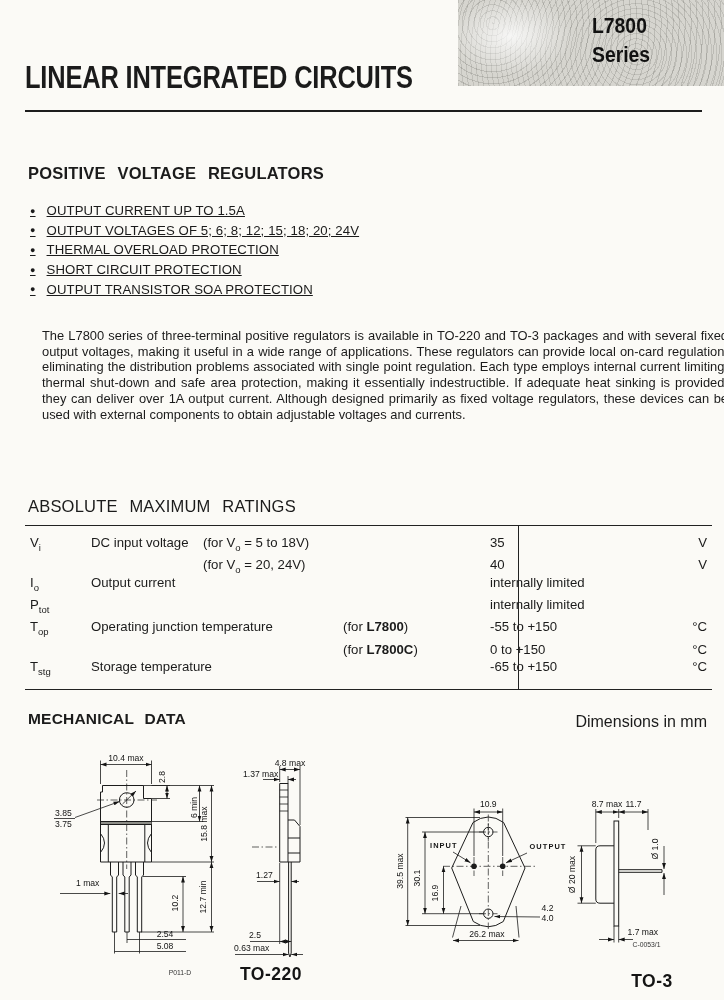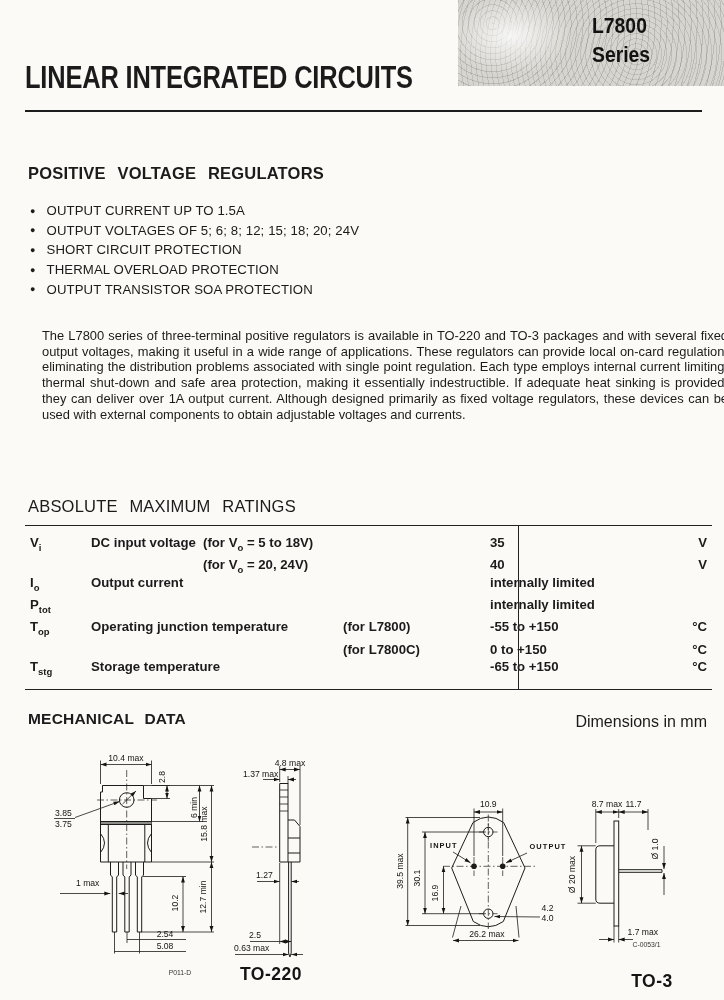--- a/index.html
+++ b/index.html
@@ -15,33 +15,33 @@
       #d6d5cf;}
   .series-text{position:absolute;left:134px;top:11px;font-weight:bold;font-size:22px;line-height:29px;
     transform:scaleX(.88);transform-origin:left top;color:#111;}
   .doc-title{position:absolute;left:25px;top:60px;font-size:31px;font-weight:bold;white-space:nowrap;
     letter-spacing:-.2px;transform:scaleX(.82);transform-origin:left top;}
   .title-rule{position:absolute;left:25px;top:110px;width:677px;height:2px;background:#1d1d1d;}
 
   
   .feat-heading{position:absolute;left:28px;top:164px;font-size:16.5px;font-weight:bold;
     word-spacing:7px;letter-spacing:.2px;}
-  .feat-list{position:absolute;left:30px;top:201px;margin:0;padding:0;font-size:13.2px;letter-spacing:.1px;}
+  .feat-list{position:absolute;left:30px;top:201px;margin:0;padding:0;font-size:13.2px;letter-spacing:.1px;text-decoration:underline;}
   .feat-list li{list-style:none;line-height:19.2px;}
   .feat-list li::before{content:"●";font-size:9px;vertical-align:1.5px;margin-right:11px;}
 
   
   .description{position:absolute;left:25px;top:311px;width:686px;margin:17px;
     font-size:12.9px;line-height:15.7px;text-align:justify;}
 
   
   .ratings-heading{position:absolute;left:28px;top:497px;font-size:16.5px;font-weight:normal;
     word-spacing:7px;letter-spacing:.2px;}
   .ratings{position:absolute;left:25px;top:525px;width:687px;
-    border-top:1.6px solid #222;border-bottom:1.6px solid #222;padding:8px 0 9px;font-weight:bold;}
+    border-top:1.6px solid #222;border-bottom:1.6px solid #222;padding:8px 0 9px;}
   .ratings .divider{position:absolute;left:493px;top:0;bottom:0;width:1.2px;background:#222;}
   .trow{display:grid;grid-template-columns:66px 1fr 150px 72px;line-height:17.6px;font-size:13.2px;}
   .tsym{padding-left:5px;}
   .tsym sub,.tcond sub{font-size:9.5px;}
   .tdesc{position:relative;}
   .tcond{position:absolute;top:0;white-space:nowrap;}
   .ci1{left:112px;} .ci2{left:252px;}
   .tval{text-align:left;padding-right:3px;white-space:nowrap;}
   .tval.span2{grid-column:3/5;padding-right:5px;}
   .tunit{text-align:right;padding-right:5px;}
@@ -75,22 +75,22 @@
       <div>Series</div>
     </div>
   </div>
   <div class="doc-title">LINEAR INTEGRATED CIRCUITS</div>
   <div class="title-rule"></div>
 
   <div class="feat-heading">POSITIVE VOLTAGE REGULATORS</div>
   <ul class="feat-list">
     <li>OUTPUT CURRENT UP TO 1.5A</li>
     <li>OUTPUT VOLTAGES OF 5; 6; 8; 12; 15; 18; 20; 24V</li>
+    <li>THERMAL OVERLOAD PROTECTION</li>
     <li>SHORT CIRCUIT PROTECTION</li>
-    <li>THERMAL OVERLOAD PROTECTION</li>
     <li>OUTPUT TRANSISTOR SOA PROTECTION</li>
   </ul>
 
   <p class="description">The L7800 series of three-terminal positive regulators is available in TO-220 and TO-3 packages and with several fixed output voltages, making it useful in a wide range of applications. These regulators can provide local on-card regulation, eliminating the distribution problems associated with single point regulation. Each type employs internal current limiting, thermal shut-down and safe area protection, making it essentially indestructible. If adequate heat sinking is provided, they can deliver over 1A output current. Although designed primarily as fixed voltage regulators, these devices can be used with external components to obtain adjustable voltages and currents.</p>
 
   <div class="ratings-heading">ABSOLUTE MAXIMUM RATINGS</div>
   <div class="ratings">
     <div class="divider"></div>
 
     <div class="trow">

